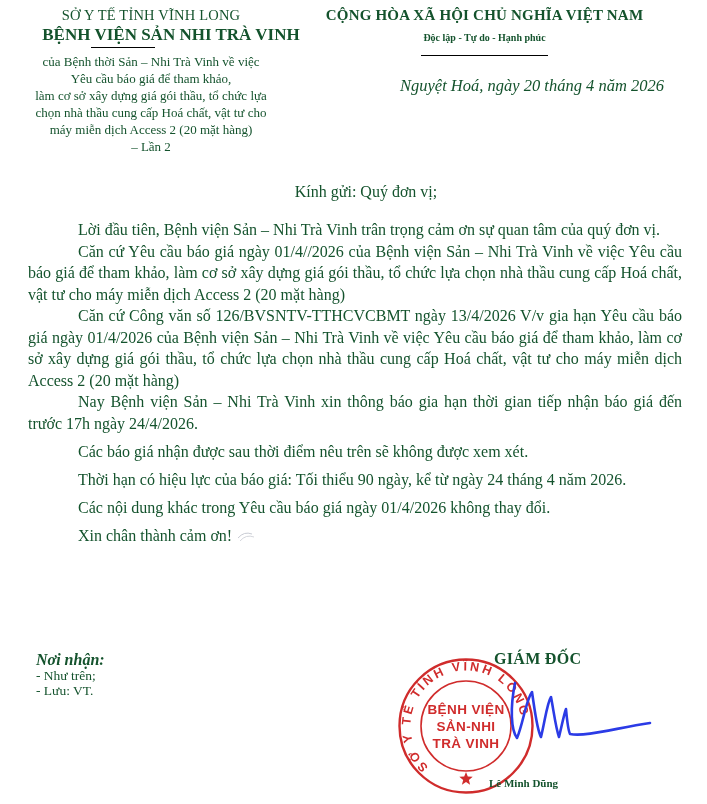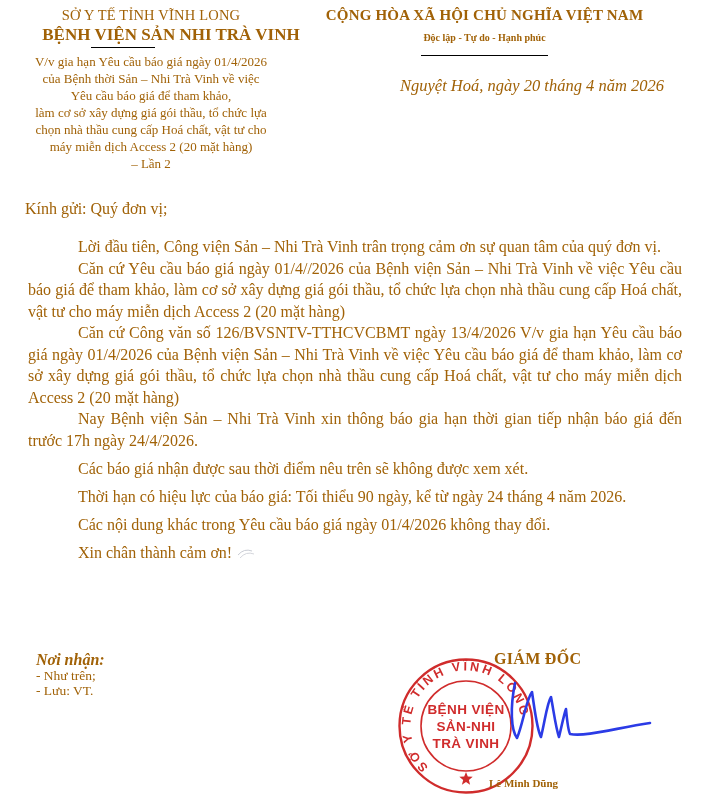--- a/index.html
+++ b/index.html
@@ -1,18 +1,18 @@
 <!DOCTYPE html>
 <html><head>
 <meta charset="utf-8">
 <style>
   html,body { margin:0; padding:0; background:#fff; }
   .page {
     position:relative; width:707px; height:804px; background:#ffffff;
-    font-family:"Liberation Serif", serif; color:#a16207; overflow:hidden;
+    font-family:"Liberation Serif", serif; color:#14532d; overflow:hidden;
   }
 
   
   .header { display:flex; padding-top:7px; }
   .hl { width:302px; flex-shrink:0; text-align:center; }
   .hr { flex:1; text-align:center; padding-right:40px; }
 
   .hl-dept { font-size:14.5px; letter-spacing:0.2px; }
   .hl-org  { font-size:17px; font-weight:bold; margin-top:1px;padding-left:40px; }
   .hl-underline { width:64px; border-top:1.4px solid #000; height:0;
@@ -20,21 +20,21 @@
   .hl-num { font-size:17.5px; margin-top:2px; }
   .hl-subject { font-size:13px; line-height:17px; margin-top:3px; }
 
   .hr-national { font-size:15px; font-weight:bold; letter-spacing:0.2px; }
   .hr-motto-wrap { margin-top:3px; }
   .hr-motto { display:inline-block; font-size:10px; font-weight:bold;
               border-bottom:1.5px solid #000; padding:0 2px 12px; }
   .hr-date { font-size:16.5px; font-style:italic; margin-top:20px; margin-left:95px; }
 
   
-  .salutation { font-size:16px; margin-top:28px; padding-left:25px; }
+  .salutation { text-align:center; font-size:16px; margin-top:28px; padding-left:25px; }
   .content { margin:18px 25px 0 28px; font-size:16px; line-height:21.5px; text-align:justify; }
   .content p { margin:0; text-indent:50px; }
   .content p.sp { margin-top:6.5px; }
   .content p.nowrap { white-space:nowrap; }
   .scribble { vertical-align:baseline; margin-left:4px; }
 
   
   .noi-nhan { position:absolute; left:36px; top:652px; font-size:13.5px; line-height:15.5px; }
   .nn-label { font-weight:bold; font-style:italic; font-size:16px; }
   .giam-doc { position:absolute; left:494px; top:650px; font-size:16px; font-weight:bold; letter-spacing:0.3px; }
@@ -52,42 +52,41 @@
 <body>
 
 <div class="page">
 
   <div class="header">
     <div class="hl">
       <div class="hl-dept">SỞ Y TẾ TỈNH VĨNH LONG</div>
       <div class="hl-org">BỆNH VIỆN SẢN NHI TRÀ VINH</div>
       <div class="hl-underline"></div>
       <div class="hl-subject">
-        <div>V/v gia hạn Yêu cầu báo giá ngày 01/4/2026</div>
         <div>của Bệnh thời Sản – Nhi Trà Vinh về việc</div>
         <div>Yêu cầu báo giá để tham khảo,</div>
         <div>làm cơ sở xây dựng giá gói thầu, tổ chức lựa</div>
         <div>chọn nhà thầu cung cấp Hoá chất, vật tư cho</div>
         <div>máy miễn dịch Access 2 (20 mặt hàng)</div>
         <div>– Lần 2</div>
       </div>
     </div>
     <div class="hr">
       <div class="hr-national">CỘNG HÒA XÃ HỘI CHỦ NGHĨA VIỆT NAM</div>
       <div class="hr-motto-wrap">
         <span class="hr-motto">Độc lập - Tự do - Hạnh phúc</span>
       </div>
       <div class="hr-date">Nguyệt Hoá, ngày 20 tháng 4 năm 2026</div>
     </div>
   </div>
 
   <div class="salutation">Kính gửi: Quý đơn vị;</div>
 
   <div class="content">
-    <p>Lời đầu tiên, Công viện Sản – Nhi Trà Vinh trân trọng cảm ơn sự quan tâm của quý đơn vị.</p>
+    <p>Lời đầu tiên, Bệnh viện Sản – Nhi Trà Vinh trân trọng cảm ơn sự quan tâm của quý đơn vị.</p>
     <p>Căn cứ Yêu cầu báo giá ngày 01/4//2026 của Bệnh viện Sản – Nhi Trà Vinh về việc Yêu cầu báo giá để tham khảo, làm cơ sở xây dựng giá gói thầu, tổ chức lựa chọn nhà thầu cung cấp Hoá chất, vật tư cho máy miễn dịch Access 2 (20 mặt hàng)</p>
     <p>Căn cứ Công văn số 126/BVSNTV-TTHCVCBMT ngày 13/4/2026 V/v gia hạn Yêu cầu báo giá ngày 01/4/2026 của Bệnh viện Sản – Nhi Trà Vinh về việc Yêu cầu báo giá để tham khảo, làm cơ sở xây dựng giá gói thầu, tổ chức lựa chọn nhà thầu cung cấp Hoá chất, vật tư cho máy miễn dịch Access 2 (20 mặt hàng)</p>
     <p>Nay Bệnh viện Sản – Nhi Trà Vinh xin thông báo gia hạn thời gian tiếp nhận báo giá đến trước 17h ngày 24/4/2026.</p>
     <p class="sp">Các báo giá nhận được sau thời điểm nêu trên sẽ không được xem xét.</p>
     <p class="sp nowrap">Thời hạn có hiệu lực của báo giá: Tối thiểu 90 ngày, kể từ ngày 24 tháng 4 năm 2026.</p>
     <p class="sp">Các nội dung khác trong Yêu cầu báo giá ngày 01/4/2026 không thay đổi.</p>
     <p class="sp"><span>Xin chân thành cảm ơn!</span><svg class="scribble" width="18" height="12" viewBox="0 0 18 12">
           <path d="M2 9 Q8 2 16 5" stroke="#c9ccd4" stroke-width="1" fill="none"></path>
           <path d="M4 12 Q10 5 18 8" stroke="#d4d6dc" stroke-width="1" fill="none"></path>
         </svg></p>

